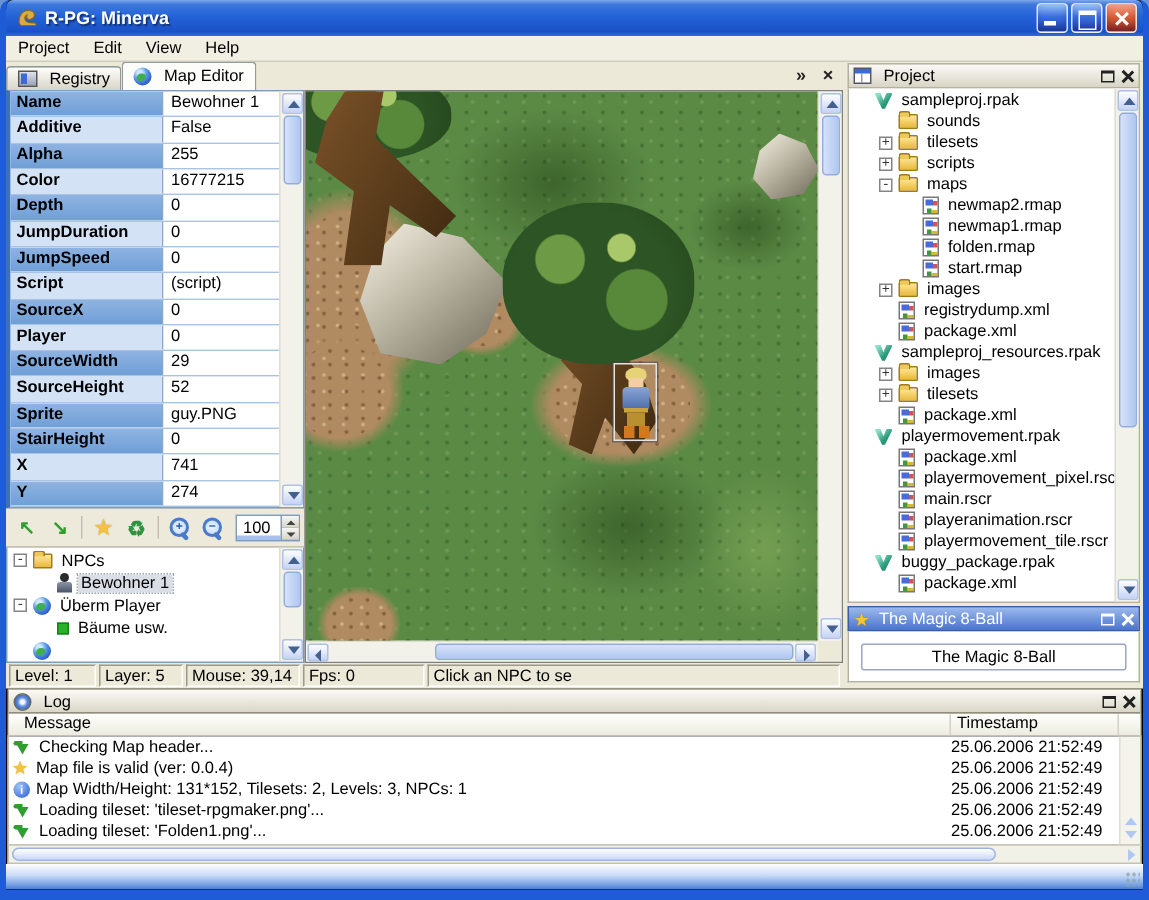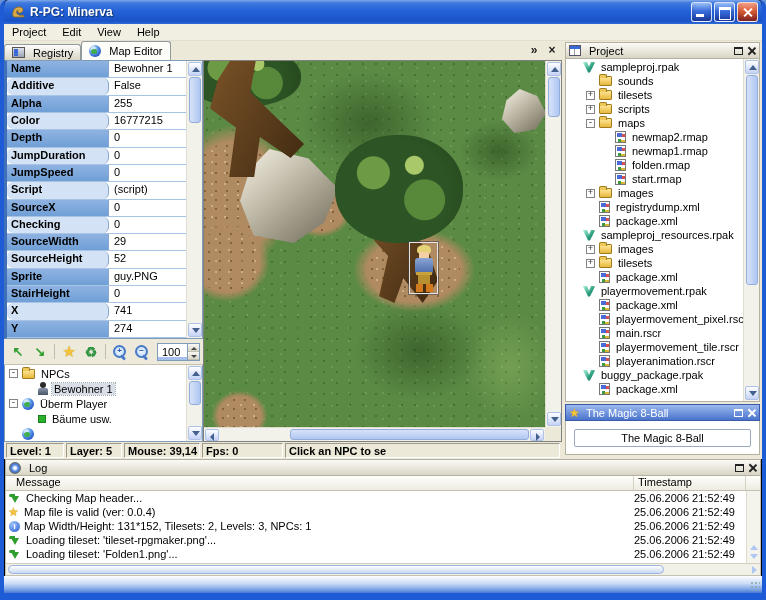--- a/index.html
+++ b/index.html
@@ -36,21 +36,21 @@
 
   .content-row { flex:0 0 381px; display:flex; }
 
   
   .tools-col { width:199px; display:flex; flex-direction:column; }
   .prop-grid-wrap { flex:0 0 279px; display:flex; border:1px solid #7F9DB9; border-left:3px solid #4070B8; background:#fff; }
   .prop-grid { flex:1; display:flex; flex-direction:column; overflow:hidden; }
   .pg-row { flex:1; display:flex; border-bottom:1px solid #A8C4E4; font-size:11px; overflow:hidden; }
   .pg-label { width:102px; padding:1px 0 0 4px; font-weight:bold; border-right:1px solid #89A8D0; color:#000; }
   .dk .pg-label { background:linear-gradient(#8FB3E2,#6F9FD6); }
-  .lt .pg-label { background:#D3E3F5;border-radius:6px; }
+  .lt .pg-label { background:#D3E3F5; }
   .pg-value { flex:1; background:#fff; padding:1px 0 0 5px; color:#000; }
 
   
   .vscroll { width:16px; flex:0 0 16px; background:#F2F1EA; border-left:1px solid #DFDCD0; display:flex; flex-direction:column; align-items:center; }
   .sbtn { width:14px; height:14px; margin:1px 0; border:1px solid #AEC2E6; border-radius:2px; background:linear-gradient(#FDFEFF,#C6D3F7); position:relative; flex:0 0 14px; }
   .sbtn::after { content:""; position:absolute; left:3px; }
   .sb-up::after   { top:4px;  border-left:4px solid transparent; border-right:4px solid transparent; border-bottom:5px solid #44618E; }
   .sb-down::after { top:4px;  border-left:4px solid transparent; border-right:4px solid transparent; border-top:5px solid #44618E; }
   .sthumb { width:12px; border:1px solid #93ADDB; border-radius:3px; background:linear-gradient(90deg,#D7E2F9,#AFC7F2); }
   .strack { flex:1; }
@@ -149,21 +149,21 @@
   .map-hscroll { grid-column:1; display:flex; align-items:center; background:#F2F1EA; border-top:1px solid #DFDCD0; }
   .hbtn { width:14px; height:12px; margin:0 1px; border:1px solid #AEC2E6; border-radius:2px; background:linear-gradient(#FDFEFF,#C6D3F7); position:relative; flex:0 0 14px; }
   .hbtn::after { content:""; position:absolute; top:3px; }
   .hb-left::after  { left:4px; border-top:4px solid transparent; border-bottom:4px solid transparent; border-right:4px solid #44618E; }
   .hb-right::after { left:5px; border-top:4px solid transparent; border-bottom:4px solid transparent; border-left:4px solid #44618E; }
   .hthumb { height:11px; border:1px solid #93ADDB; border-radius:3px; background:linear-gradient(#D7E2F9,#AFC7F2); }
   .map-corner { background:#ECE9D8; }
 
   
   .statusbar { flex:0 0 17px; display:flex; gap:2px; padding:1px 2px; background:#ECE9D8; font-size:11px; }
-  .sseg { border:1px solid; border-color:#9D9A8B #FFF #FFF #9D9A8B; padding:0 3px; display:flex; align-items:center; overflow:hidden; white-space:nowrap;font-weight:bold; }
+  .sseg { border:1px solid; border-color:#9D9A8B #FFF #FFF #9D9A8B; padding:0 3px; display:flex; align-items:center; overflow:hidden; white-space:nowrap; }
 
   
   .right-col { width:200px; padding:1px 2px 0 3px; display:flex; flex-direction:column; background:#ECE9D8; }
   .panel-title { height:17px; flex:0 0 17px; display:flex; align-items:center; gap:4px; padding:0 3px; font-size:11px;
     background:linear-gradient(#FBFAF6,#D9D5C5); border:1px solid #B5B1A1; color:#000; }
   .panel-title.blue { background:linear-gradient(#9CB9EE,#4a74cc); color:#fff; border-color:#3a5aaa; }
   .pt-sp { flex:1; }
   .pt-max { width:9px; height:8px; border:1px solid #222; border-top-width:2px; }
   .blue .pt-max { border-color:#fff; }
   .pt-close { width:9px; height:9px; position:relative; }
@@ -275,21 +275,21 @@
                 </div>
                 <div class="pg-row lt">
                   <div class="pg-label">Script</div>
                   <div class="pg-value">(script)</div>
                 </div>
                 <div class="pg-row dk">
                   <div class="pg-label">SourceX</div>
                   <div class="pg-value">0</div>
                 </div>
                 <div class="pg-row lt">
-                  <div class="pg-label">Checking</div>
+                  <div class="pg-label">Player</div>
                   <div class="pg-value">0</div>
                 </div>
                 <div class="pg-row dk">
                   <div class="pg-label">SourceWidth</div>
                   <div class="pg-value">29</div>
                 </div>
                 <div class="pg-row lt">
                   <div class="pg-label">SourceHeight</div>
                   <div class="pg-value">52</div>
                 </div>
@@ -552,26 +552,26 @@
               <span class="tlabel">playermovement_pixel.rscr</span>
             </div>
             <div class="tree-row" style="padding-left: 20px;">
               <span class="exp-sp"></span>
               <span class="ticon i-mapfile"></span>
               <span class="tlabel">main.rscr</span>
             </div>
             <div class="tree-row" style="padding-left: 20px;">
               <span class="exp-sp"></span>
               <span class="ticon i-mapfile"></span>
+              <span class="tlabel">playeranimation.rscr</span>
+            </div>
+            <div class="tree-row" style="padding-left: 20px;">
+              <span class="exp-sp"></span>
+              <span class="ticon i-mapfile"></span>
               <span class="tlabel">playermovement_tile.rscr</span>
-            </div>
-            <div class="tree-row" style="padding-left: 20px;">
-              <span class="exp-sp"></span>
-              <span class="ticon i-mapfile"></span>
-              <span class="tlabel">playeranimation.rscr</span>
             </div>
             <div class="tree-row" style="padding-left: 4px;">
               <span class="exp-sp"></span>
               <span class="ticon i-package"></span>
               <span class="tlabel">buggy_package.rpak</span>
             </div>
             <div class="tree-row" style="padding-left: 20px;">
               <span class="exp-sp"></span>
               <span class="ticon i-mapfile"></span>
               <span class="tlabel">package.xml</span>

